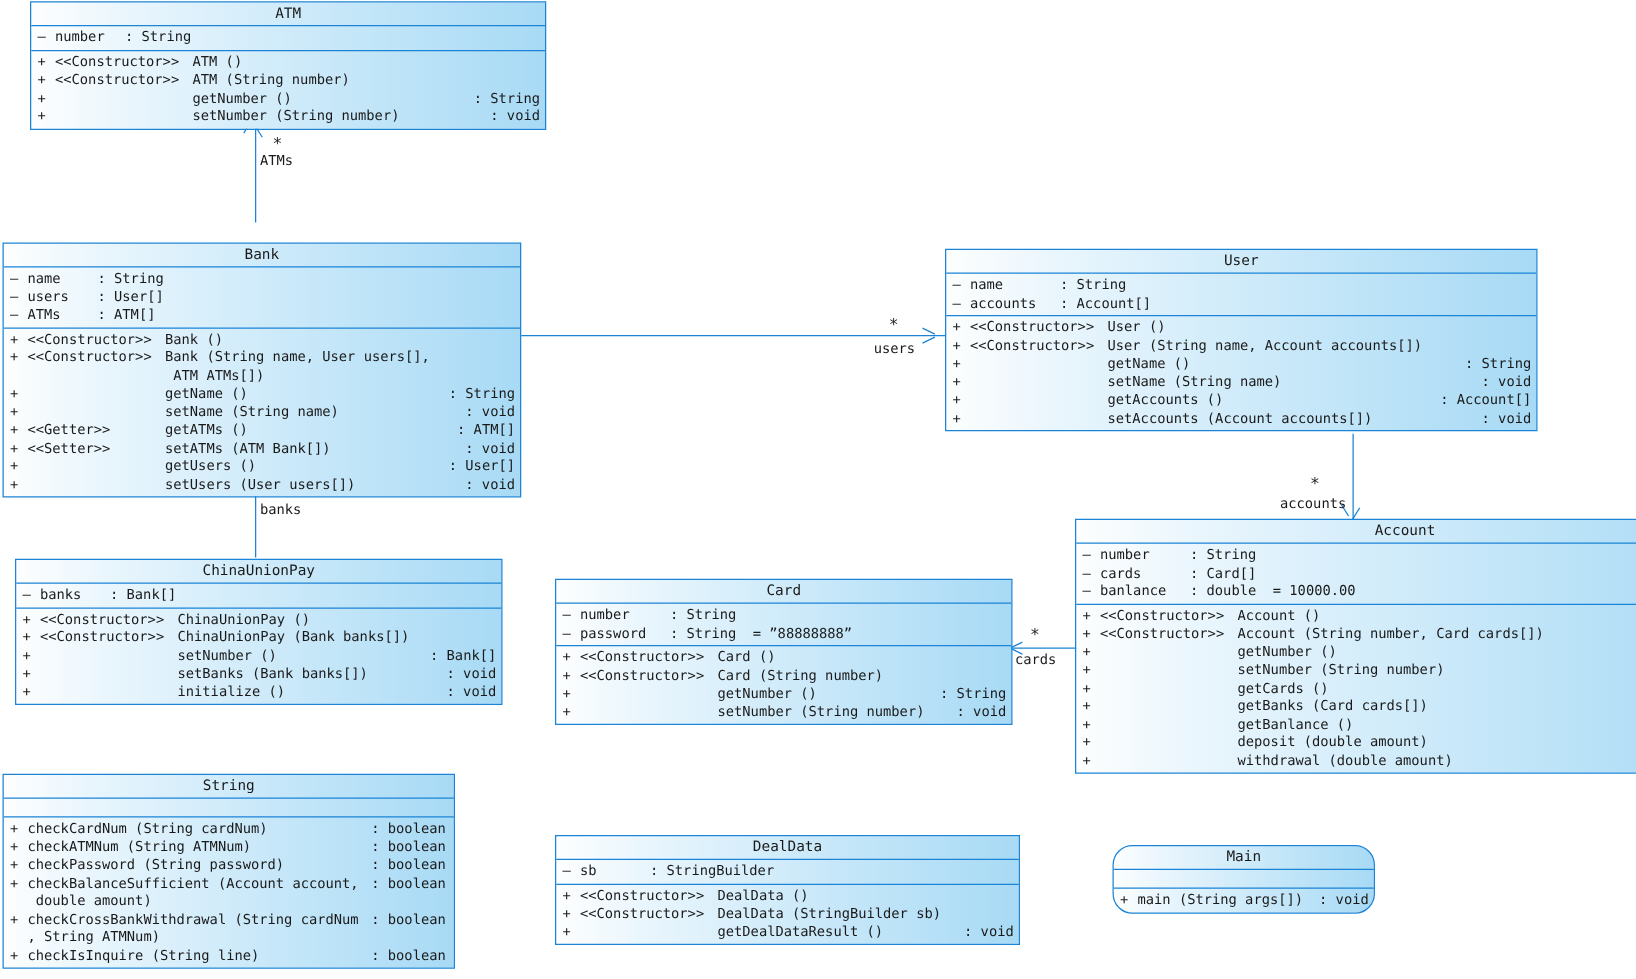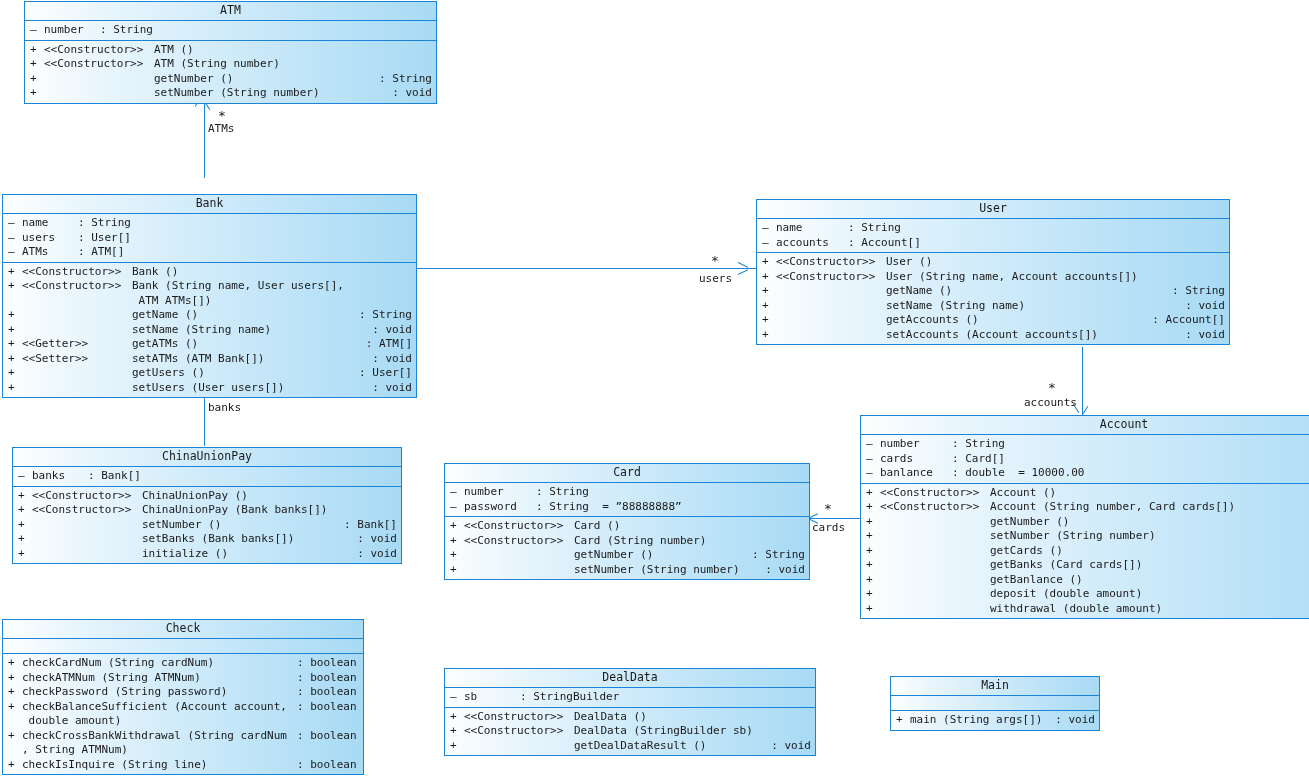--- a/index.html
+++ b/index.html
@@ -242,21 +242,21 @@
   <div class="uml-compartment">
       <div class="row"><span class="vis">+</span><span class="stereo" style="width: 110px; flex: 0 0 110px;">&lt;&lt;Constructor&gt;&gt;</span><span class="sig">ChinaUnionPay ()</span><span class="ret"></span></div>
       <div class="row"><span class="vis">+</span><span class="stereo" style="width: 110px; flex: 0 0 110px;">&lt;&lt;Constructor&gt;&gt;</span><span class="sig">ChinaUnionPay (Bank banks[])</span><span class="ret"></span></div>
       <div class="row"><span class="vis">+</span><span class="stereo" style="width: 110px; flex: 0 0 110px;"></span><span class="sig">setNumber ()</span><span class="ret">: Bank[]</span></div>
       <div class="row"><span class="vis">+</span><span class="stereo" style="width: 110px; flex: 0 0 110px;"></span><span class="sig">setBanks (Bank banks[])</span><span class="ret">: void</span></div>
       <div class="row"><span class="vis">+</span><span class="stereo" style="width: 110px; flex: 0 0 110px;"></span><span class="sig">initialize ()</span><span class="ret">: void</span></div>
     </div>
 </div>
 
 <div class="uml-class" style="left:2px; top:619px; width:362px;">
-  <div class="uml-title">Check</div>
+  <div class="uml-title">String</div>
   <div class="uml-compartment empty"></div>
   <div class="uml-compartment">
       <div class="row"><span class="vis">+</span><span class="sig">checkCardNum (String cardNum)</span><span class="ret" style="min-width: 62px;">: boolean</span></div>
       <div class="row"><span class="vis">+</span><span class="sig">checkATMNum (String ATMNum)</span><span class="ret" style="min-width: 62px;">: boolean</span></div>
       <div class="row"><span class="vis">+</span><span class="sig">checkPassword (String password)</span><span class="ret" style="min-width: 62px;">: boolean</span></div>
       <div class="row"><span class="vis">+</span><span class="sig">checkBalanceSufficient (Account account,</span><span class="ret" style="min-width: 62px;">: boolean</span></div>
       <div class="row"><span class="vis"> </span><span class="sig"> double amount)</span><span class="ret" style="min-width: 62px;"></span></div>
       <div class="row"><span class="vis">+</span><span class="sig">checkCrossBankWithdrawal (String cardNum</span><span class="ret" style="min-width: 62px;">: boolean</span></div>
       <div class="row"><span class="vis"> </span><span class="sig">, String ATMNum)</span><span class="ret" style="min-width: 62px;"></span></div>
       <div class="row"><span class="vis">+</span><span class="sig">checkIsInquire (String line)</span><span class="ret" style="min-width: 62px;">: boolean</span></div>
@@ -268,19 +268,19 @@
   <div class="uml-compartment">
       <div class="row"><span class="vis">–</span><span class="attr-name" style="width: 56px; flex: 0 0 56px;">sb</span><span>: StringBuilder</span></div>
     </div>
   <div class="uml-compartment">
       <div class="row"><span class="vis">+</span><span class="stereo" style="width: 110px; flex: 0 0 110px;">&lt;&lt;Constructor&gt;&gt;</span><span class="sig">DealData ()</span><span class="ret"></span></div>
       <div class="row"><span class="vis">+</span><span class="stereo" style="width: 110px; flex: 0 0 110px;">&lt;&lt;Constructor&gt;&gt;</span><span class="sig">DealData (StringBuilder sb)</span><span class="ret"></span></div>
       <div class="row"><span class="vis">+</span><span class="stereo" style="width: 110px; flex: 0 0 110px;"></span><span class="sig">getDealDataResult ()</span><span class="ret">: void</span></div>
     </div>
 </div>
 
-<div class="uml-class" style="left:890px; top:676px; width:210px;">
+<div class="uml-class" style="left:890px; top:676px; width:210px;border-radius:16px;">
   <div class="uml-title">Main</div>
   <div class="uml-compartment empty"></div>
   <div class="uml-compartment">
       <div class="row"><span class="vis">+</span><span class="sig">main (String args[])</span><span class="ret">: void</span></div>
     </div>
 </div>
 
 </body></html>

